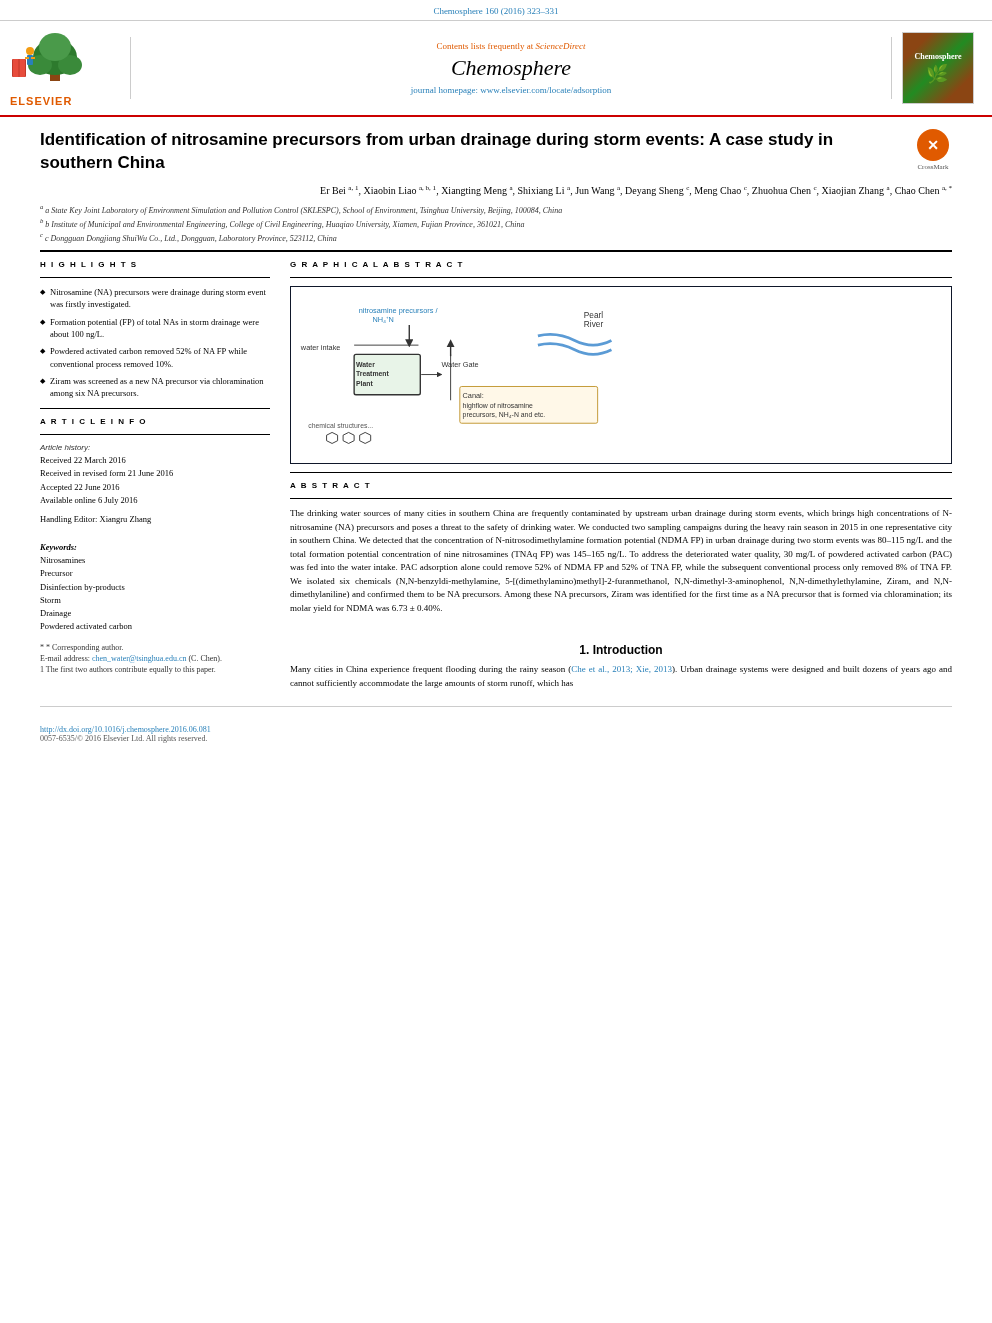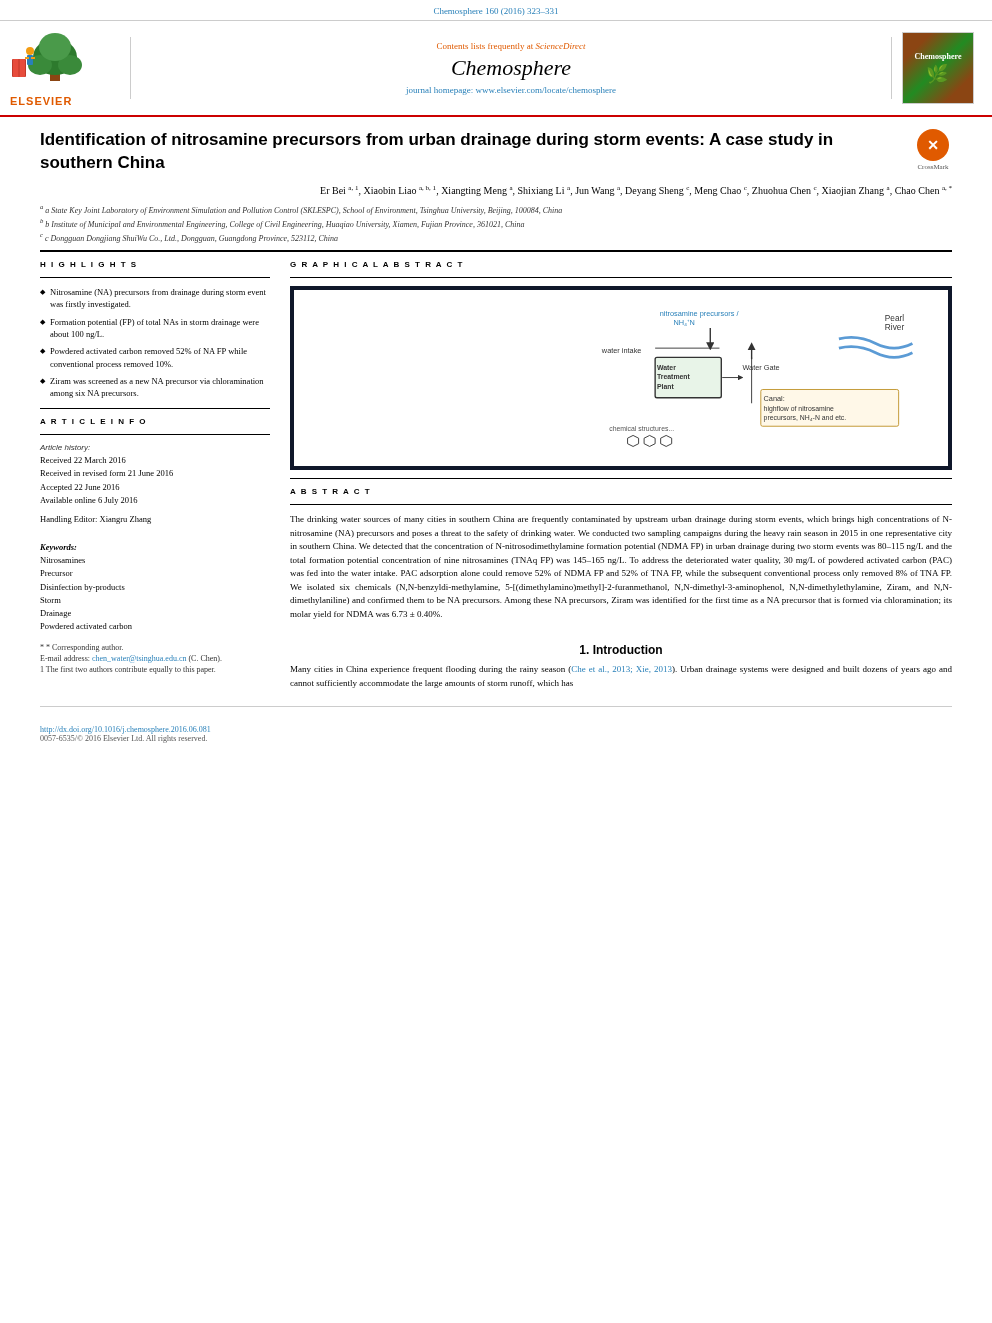--- a/index.html
+++ b/index.html
@@ -233,27 +233,27 @@
       margin-top: 17px;
     }
     .keywords-label {
       font-style: italic;
       font-weight: bold;
       font-size: 8.5px;
     }
 
     
     .graphical-abstract {
-      border: 4px solid #0f172a;
+      border: 1px solid #0f172a;
       padding: 8px;
       min-height: 160px;
       background: #fff;
       display: flex;
       flex-direction: column;
-      align-items: flex-end;
+      align-items: flex-start;
       justify-content: center;
     }
 
     
     .abstract-section {
       margin-top: 0;
     }
     .abstract-text {
       font-size: 9px;
       line-height: 1.5;
@@ -338,21 +338,21 @@
     </div>
   </div>
   <div class="journal-header-center">
     <div class="sciencedirect-link">
       <span>Contents lists frequently at </span>
       <span style="color:#e05a00; font-style:italic;">ScienceDirect</span>
     </div>
     <div class="journal-name-header">Chemosphere</div>
     <div class="journal-homepage">
       <span>journal homepage: </span>
-      <span style="color:#2980b9;">www.elsevier.com/locate/chemosphere</span>
+      <span style="color:#2980b9;">www.elsevier.com/locate/adsorption</span>
     </div>
   </div>
   <div class="journal-header-right">
     <div class="journal-cover-thumb">
       <div style="font-size:8px; margin-bottom:2px;">Chemosphere</div>
       <div style="font-size:18px;">🌿</div>
     </div>
   </div>
 </div>
 
@@ -370,33 +370,33 @@
     Er Bei <sup class="author-super">a, 1</sup>, Xiaobin Liao <sup class="author-super">a, b, 1</sup>, Xiangting Meng <sup class="author-super">a</sup>, Shixiang Li <sup class="author-super">a</sup>, Jun Wang <sup class="author-super">a</sup>, Deyang Sheng <sup class="author-super">c</sup>, Meng Chao <sup class="author-super">c</sup>, Zhuohua Chen <sup class="author-super">c</sup>, Xiaojian Zhang <sup class="author-super">a</sup>, Chao Chen <sup class="author-super">a, *</sup>
   </div>
 
   <div class="affiliation-line">
     <sup>a</sup> <span>a State Key Joint Laboratory of Environment Simulation and Pollution Control (SKLESPC), School of Environment, Tsinghua University, Beijing, 100084, China</span>
   </div>
   <div class="affiliation-line">
     <sup>b</sup> <span>b Institute of Municipal and Environmental Engineering, College of Civil Engineering, Huaqiao University, Xiamen, Fujian Province, 361021, China</span>
   </div>
   <div class="affiliation-line">
-    <sup>c</sup> <span>c Dongguan Dongjiang ShuiWu Co., Ltd., Dongguan, Guangdong Province, 523112, China</span>
+    <sup>c</sup> <span>c Dongguan Dongjiang ShuiWu Co., Ltd., Dongguan, Laboratory Province, 523112, China</span>
   </div>
 
   <hr class="section-rule-thick">
 
   <div class="two-col">
 
     <div class="left-col">
 
       <div class="section-heading">H I G H L I G H T S</div>
       <hr class="section-rule">
       <div>
-        <div class="highlight-item">Nitrosamine (NA) precursors from drainage during storm event was firstly investigated.</div>
+        <div class="highlight-item">Nitrosamine (NA) precursors were drainage during storm event was firstly investigated.</div>
         <div class="highlight-item">Formation potential (FP) of total NAs in storm drainage were about 100 ng/L.</div>
         <div class="highlight-item">Powdered activated carbon removed 52% of NA FP while conventional process removed 10%.</div>
         <div class="highlight-item">Ziram was screened as a new NA precursor via chloramination among six NA precursors.</div>
       </div>
 
       <hr class="section-rule">
 
       <div style="margin-top:8px;">
         <div class="section-heading">A R T I C L E   I N F O</div>
         <hr class="section-rule">

